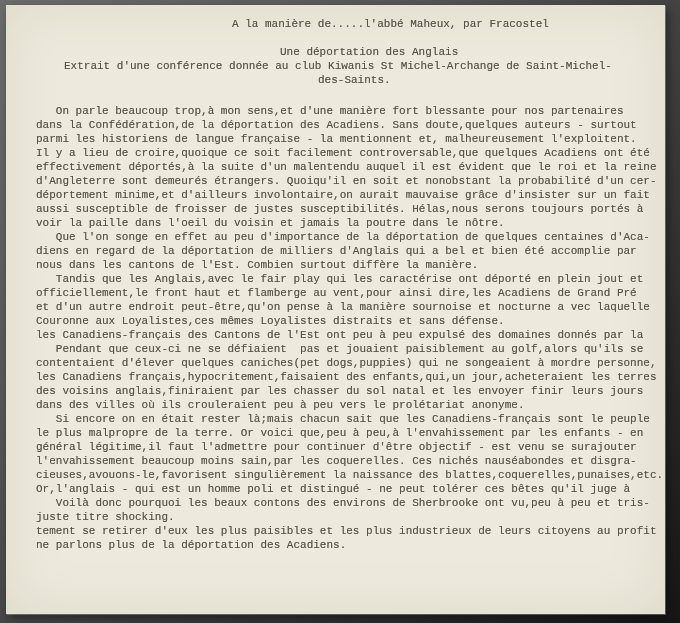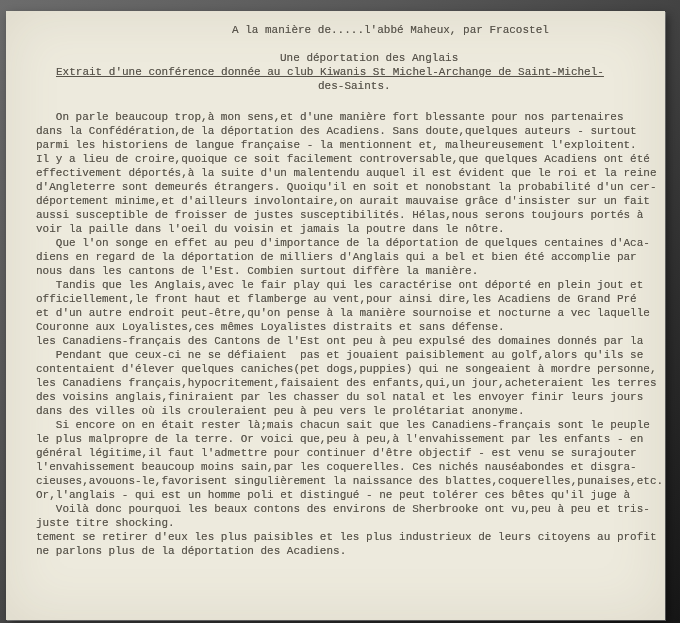--- a/index.html
+++ b/index.html
@@ -12,21 +12,21 @@
   }
   .scene {
     position: relative;
     width: 680px;
     height: 623px;
     background: linear-gradient(135deg, #6c6c6c 0%, #585858 30%, #3a3a3a 62%, #161616 100%);
   }
   .paper {
     position: absolute;
     left: 6px;
-    top: 11px;
+    top: 5px;
     width: 659px;
     height: 609px;
     background: #edeadd;
     box-shadow:
       inset 0 0 55px rgba(125, 113, 88, 0.14),
       1px 1px 0 rgba(255, 255, 255, 0.28),
       3px 4px 9px rgba(0, 0, 0, 0.45);
     padding: 12px 0 0 30px;
     box-sizing: border-box;
     font-size: 11px;
@@ -34,21 +34,21 @@
     color: #57534a;
     text-shadow: 0 0 0.6px rgba(87, 83, 74, 0.55);
   }
   .line {
     white-space: pre;
     height: 14px;
   }
   .blank-line { height: 14px; }
   .byline    { margin-left: 196px; }
   .doc-title { margin-left: 244px; }
-  .subtitle1 { margin-left: 20px; text-decoration: underline; }
+  .subtitle1 { margin-left: 28px; }
   .subtitle2 { margin-left: 282px; }
   .doc-body  { margin-top: 17px; }
 </style>
 </head>
 <body>
 
 <div class="scene">
   <div class="paper">
     <div class="doc-header">
       <div class="line byline">A la manière de.....l'abbé Maheux, par Fracostel</div>

